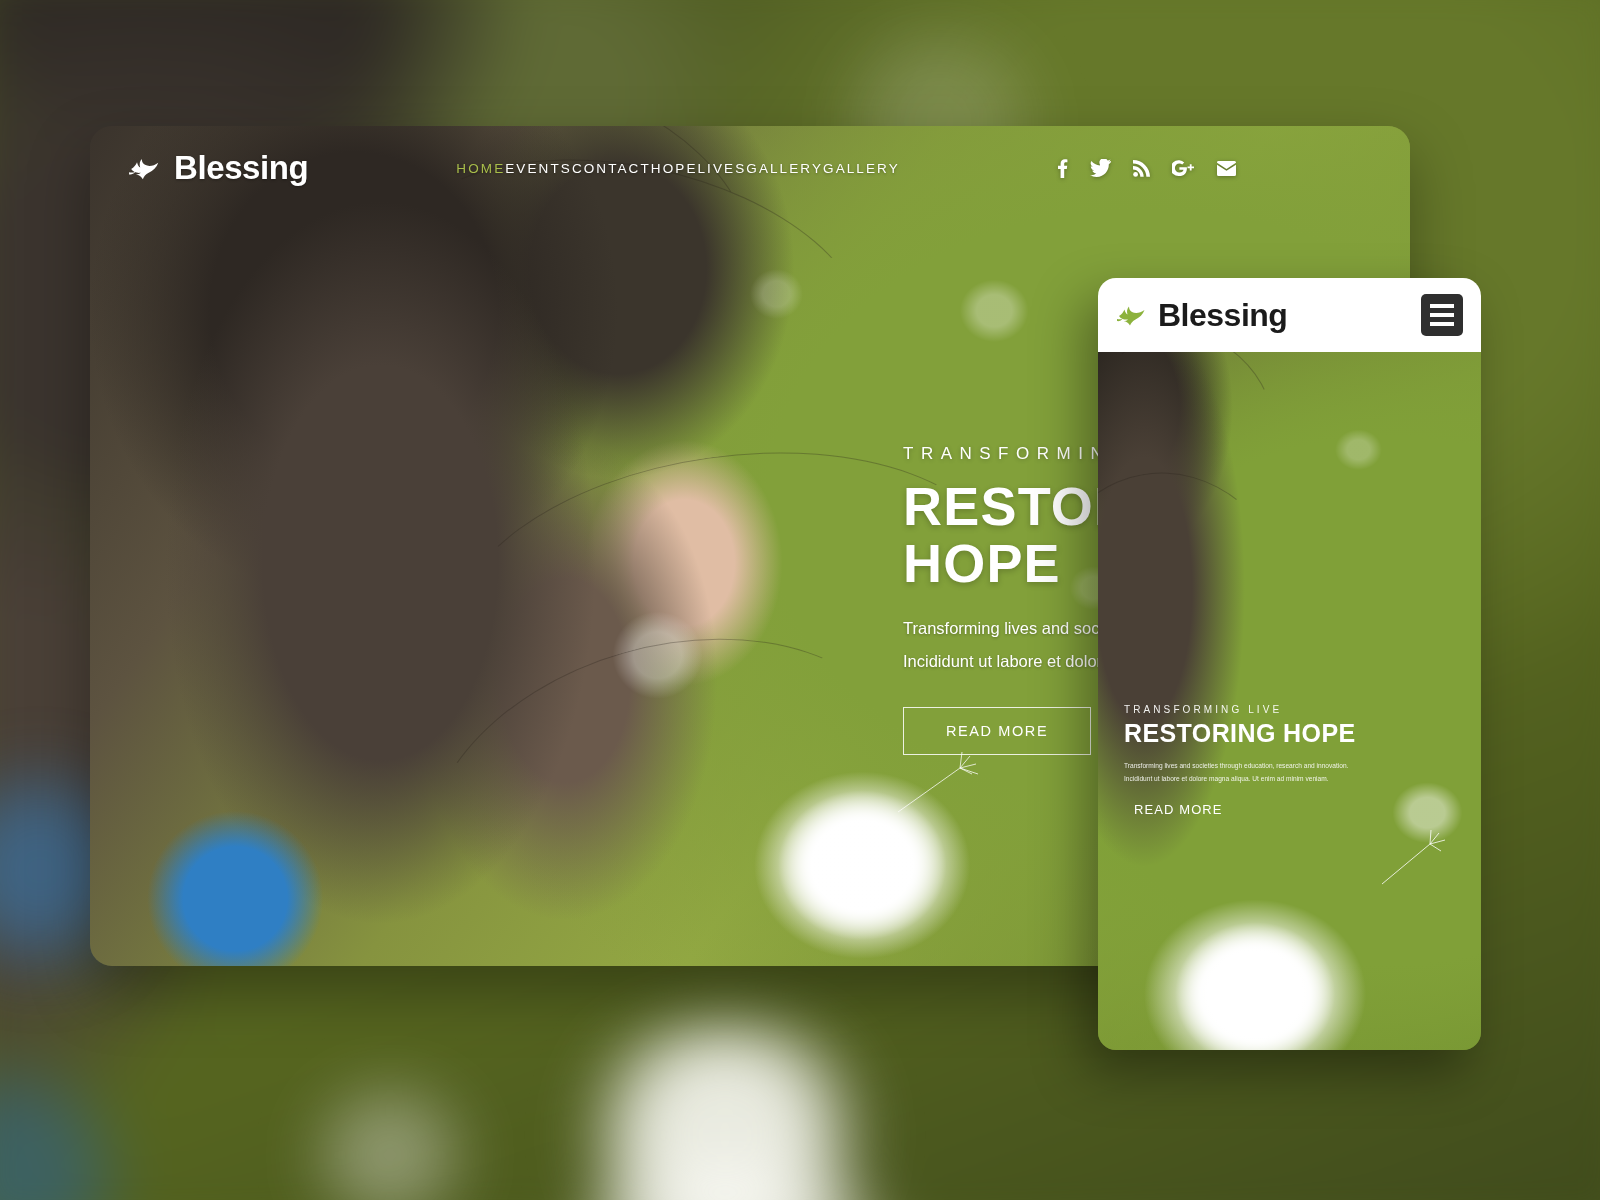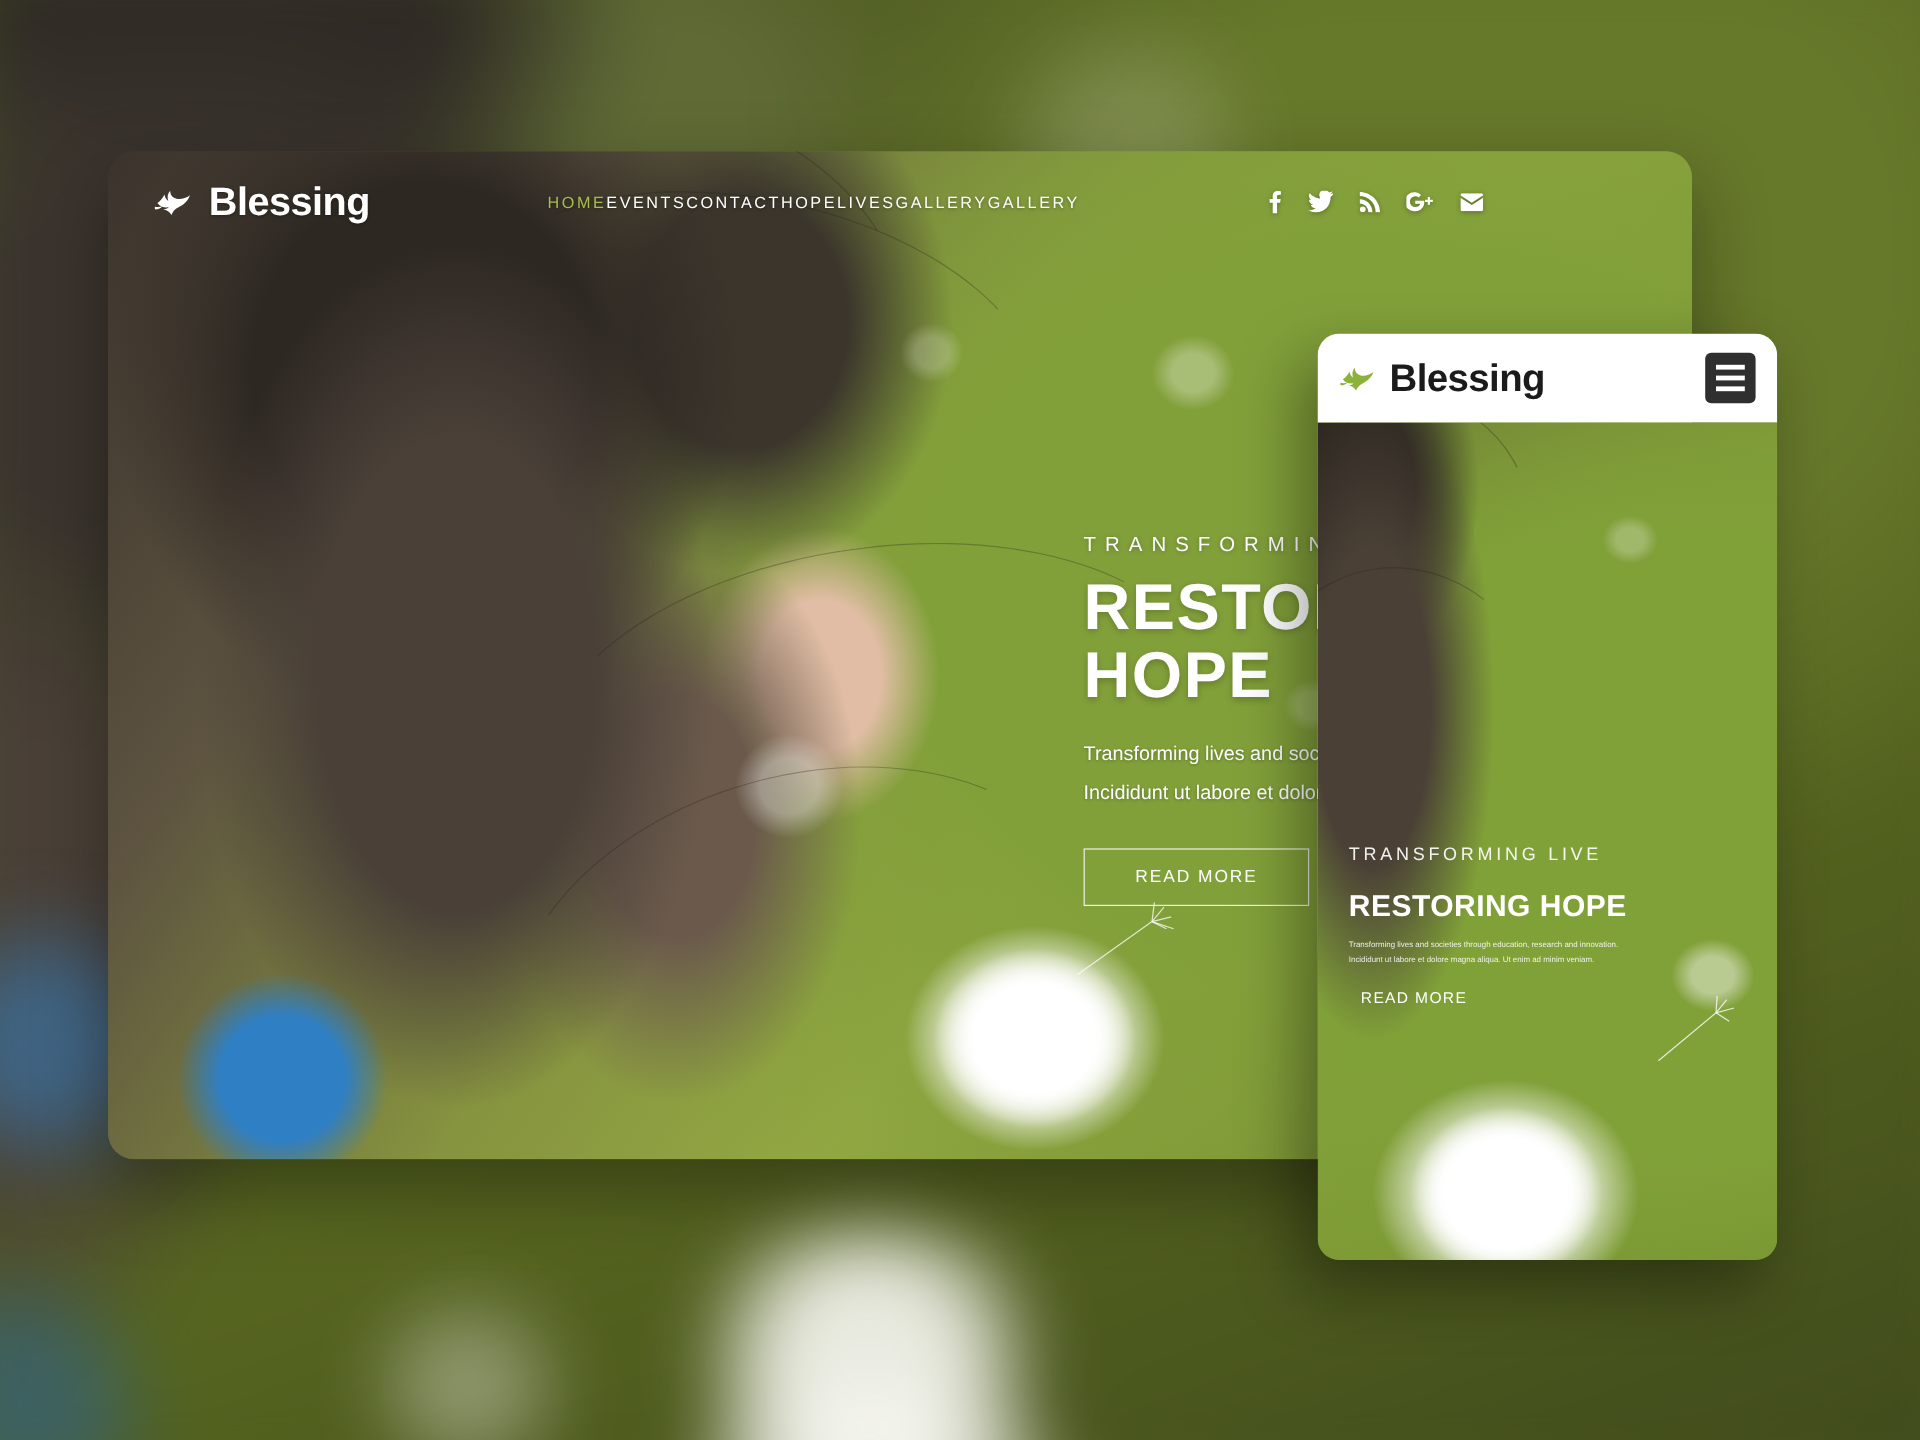--- a/index.html
+++ b/index.html
@@ -120,21 +120,21 @@
       radial-gradient(ellipse 150px 128px at 41% 92%, rgba(255,255,255,.97) 0 36%, rgba(255,255,255,.5) 54%, rgba(255,255,255,0) 74%),
       radial-gradient(ellipse 100px 90px at 41% 92%, #fff 0 48%, rgba(255,255,255,0) 80%),
       radial-gradient(ellipse 46px 40px at 86% 66%, rgba(255,255,255,.45) 0 38%, rgba(255,255,255,0) 76%),
       radial-gradient(ellipse 30px 26px at 68% 14%, rgba(255,255,255,.25) 0 38%, rgba(255,255,255,0) 78%),
       radial-gradient(ellipse 120px 330px at 12% 34%, #4a4036 0 40%, rgba(74,64,54,0) 84%),
       radial-gradient(ellipse 130px 180px at 6% 8%, #2b2620 0 45%, rgba(43,38,32,0) 86%),
       radial-gradient(ellipse 700px 600px at 75% 50%, #80a038 0 44%, rgba(128,160,56,0) 90%),
       linear-gradient(150deg,#5e5a36 0%, #7d9338 26%, #8fa842 50%, #7b9533 78%, #6d8a2c 100%);
   }
   .mob-hero{ position:absolute; left:26px; top:352px; right:16px; color:#fff; z-index:4; }
-  .mob-kicker{ font-size:15px; letter-spacing:3.1px; margin-bottom:20px; opacity:.92; }
+  .mob-kicker{ font-size:10px; letter-spacing:3.1px; margin-bottom:4px; opacity:.92; }
   .mob-title{ font-size:25px; font-weight:700; letter-spacing:.4px; margin-bottom:12px; }
   .mob-sub{ font-size:6.6px; line-height:1.95; opacity:.88; }
   .mob-btn{
     display:inline-block; margin-top:16px; margin-left:10px; color:#fff; font-size:13px;
     letter-spacing:1.1px; background:none; border:none; cursor:pointer;
     font-family:"Liberation Sans", sans-serif;
   }
   .seed{ position:absolute; z-index:3; }
 </style>
 </head>

